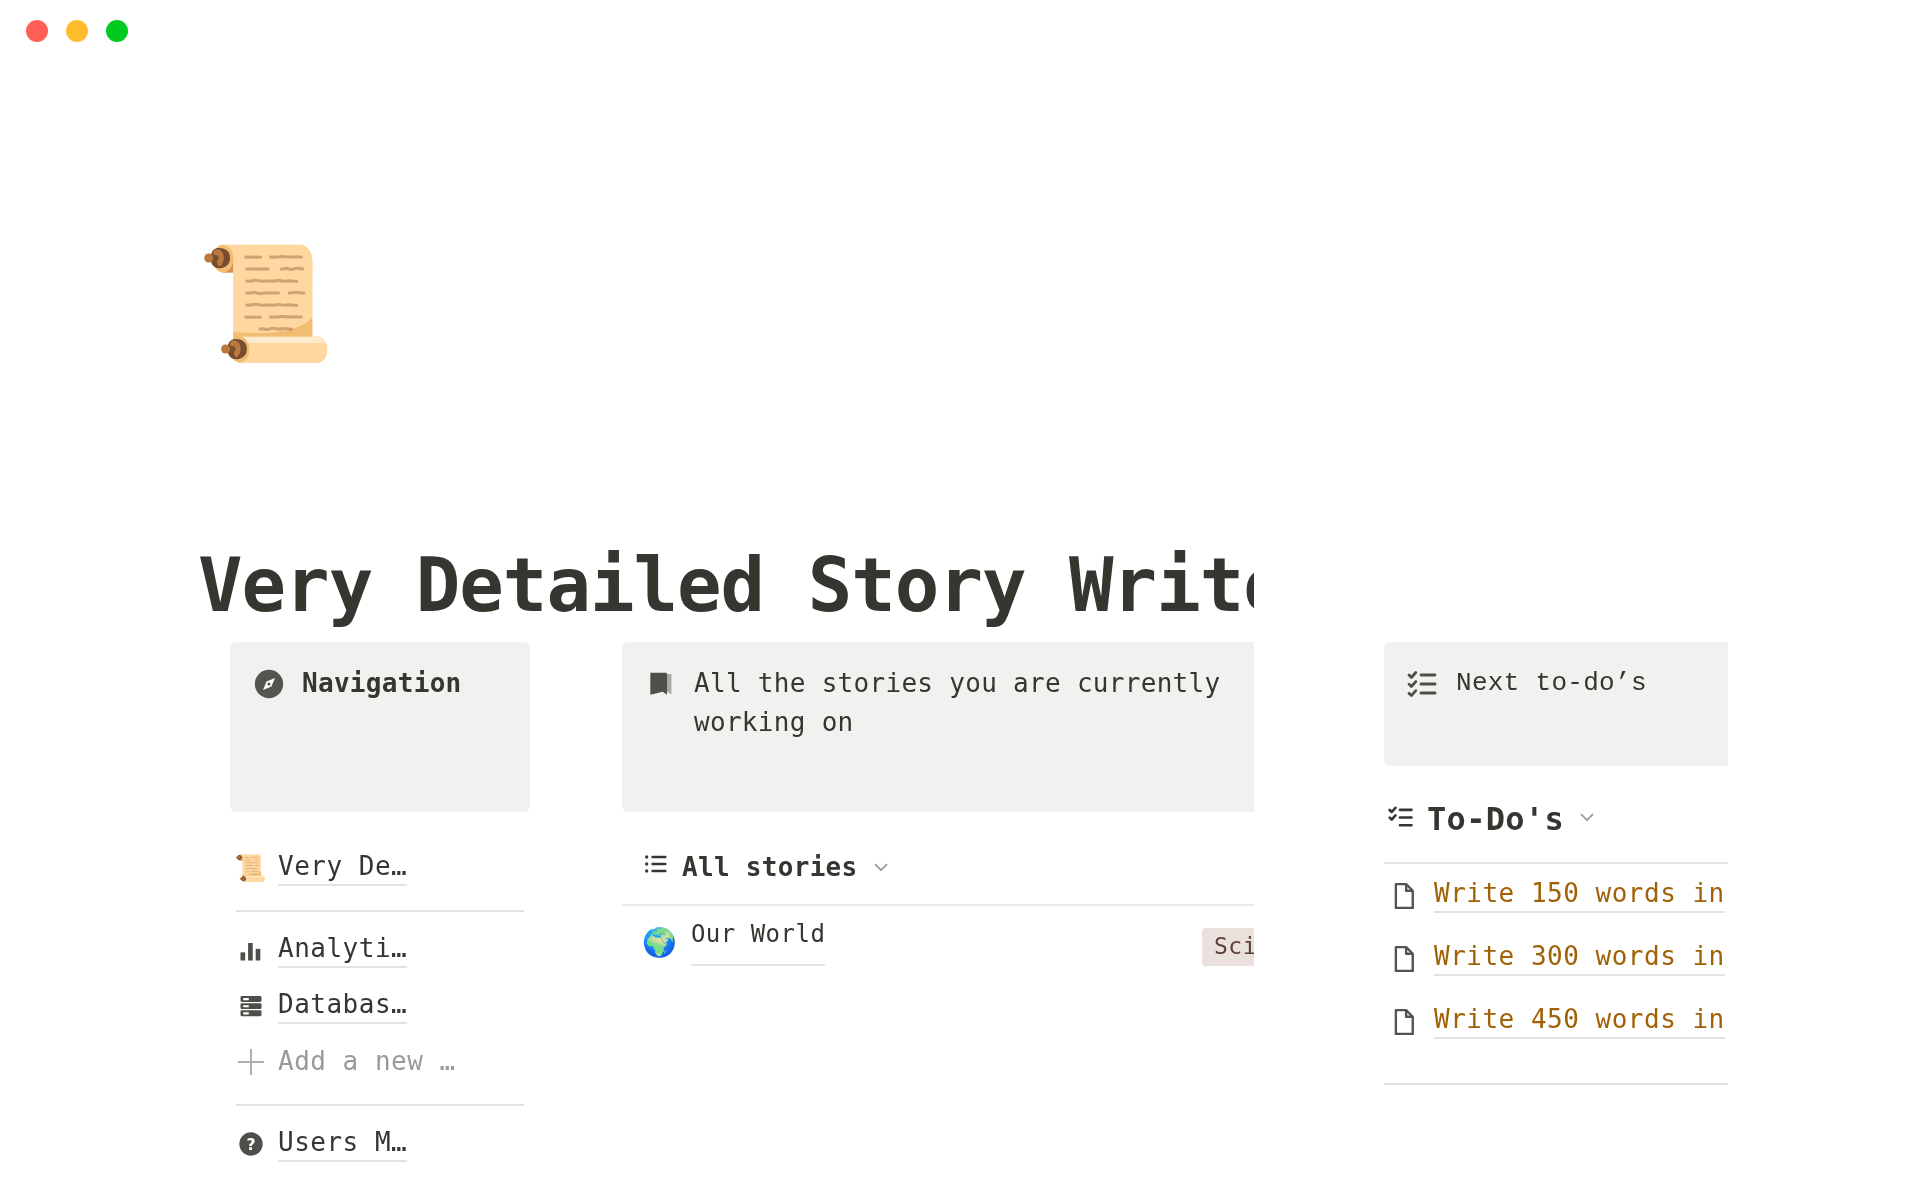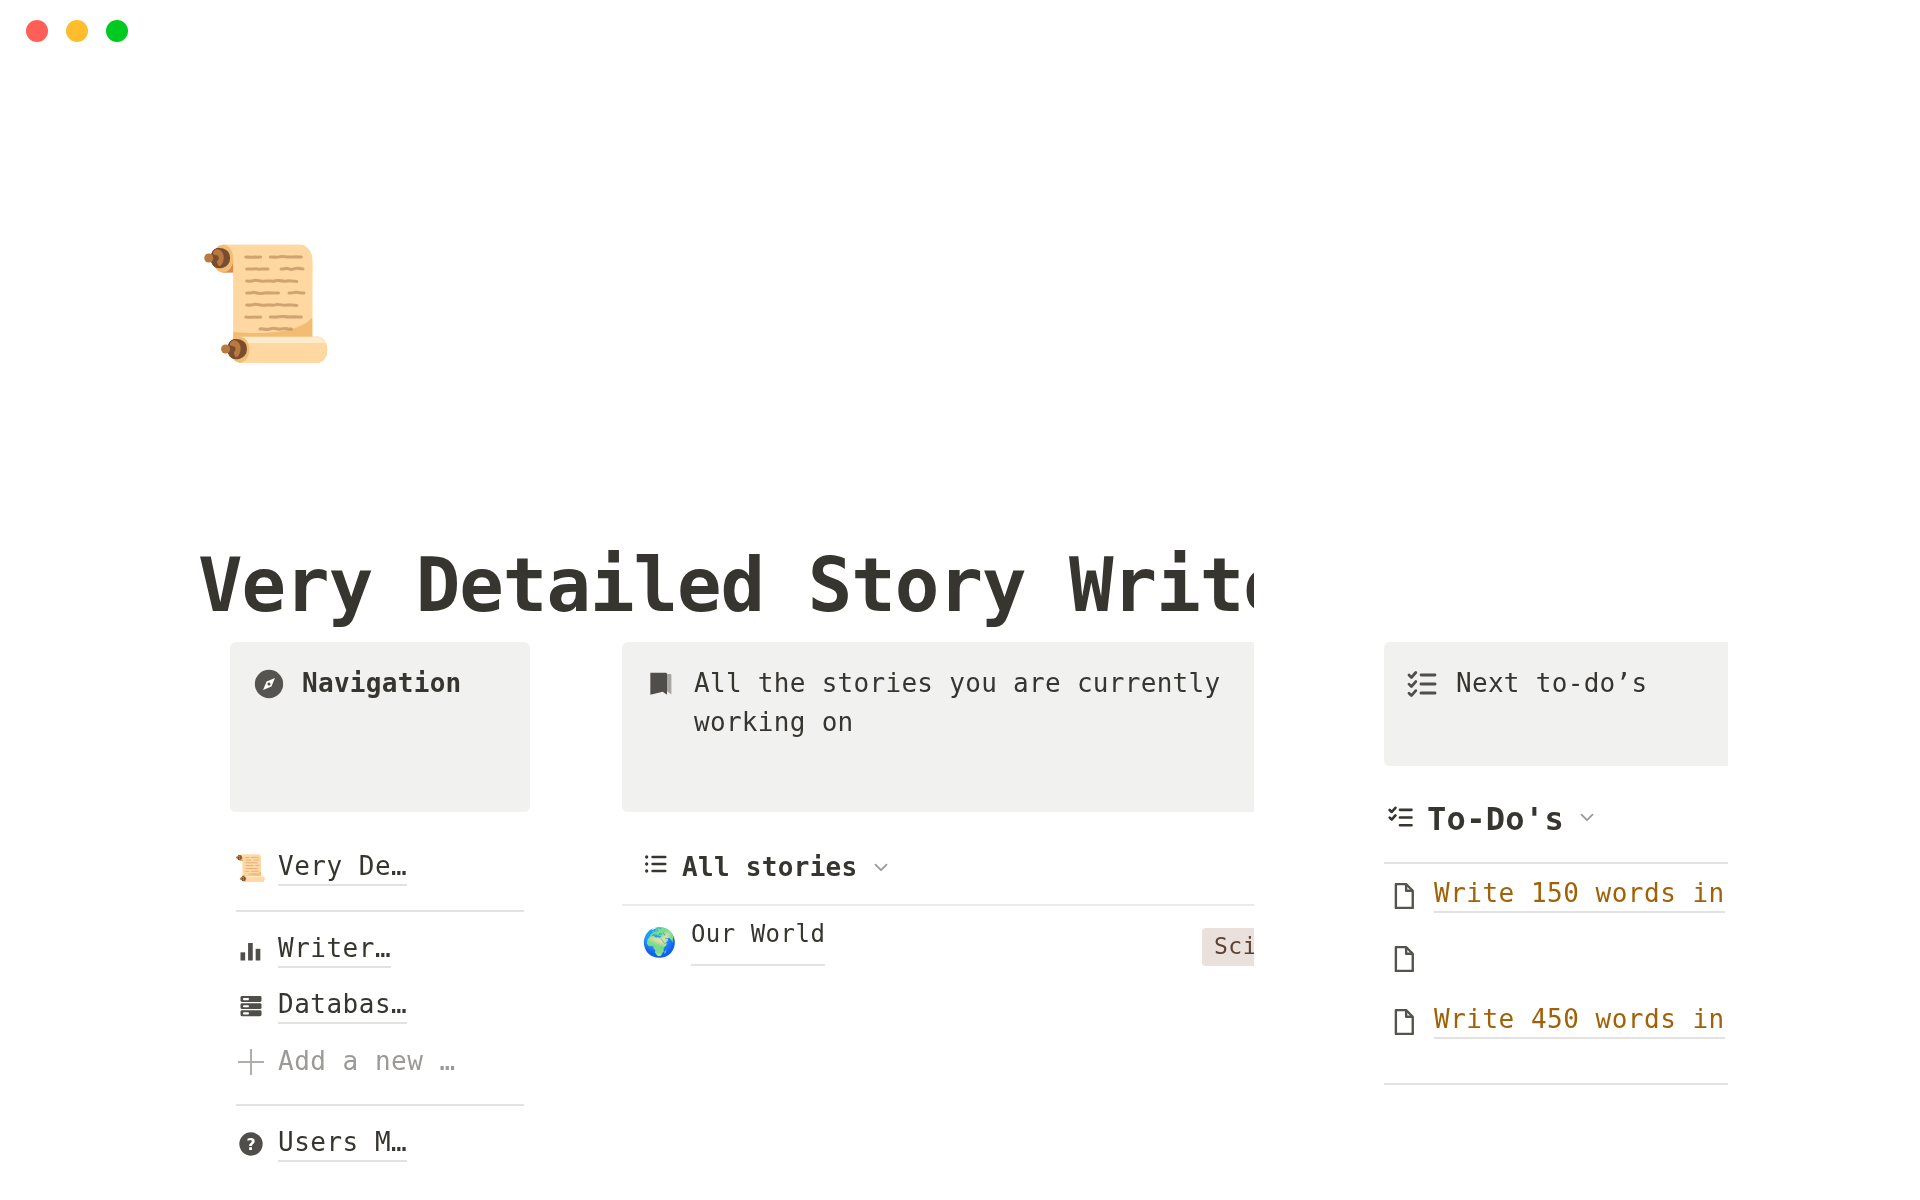--- a/index.html
+++ b/index.html
@@ -90,21 +90,21 @@
     background: #f1f1ef;
     border-radius: 6px;
     padding: 22px 24px 22px 22px;
     box-sizing: border-box;
     display: flex;
     align-items: flex-start;
     gap: 16px;
   }
   .callout-nav  { width: 300px; min-height: 170px; }
   .callout-mid  { width: 668px; min-height: 170px; }
-  .callout-todo { width: 410px; min-height: 124px; }
+  .callout-todo { width: 410px; min-height: 124px; font-family: Liberation Mono, monospace; }
 
   .callout-icon {
     flex: 0 0 auto;
     width: 34px;
     height: 34px;
     display: flex;
     align-items: center;
     justify-content: center;
     margin-top: 3px;
   }
@@ -335,21 +335,21 @@
         <div class="nav-divider"></div>
 
         <div class="nav-row">
           <span class="nav-ico">
             <svg width="28" height="28" viewBox="0 0 24 24">
               <rect x="3" y="14" width="4" height="7" fill="#4f4e4a"></rect>
               <rect x="9.5" y="6" width="4" height="15" fill="#4f4e4a"></rect>
               <rect x="16" y="11" width="4" height="10" fill="#4f4e4a"></rect>
             </svg>
           </span>
-          <span class="nav-label">Writer…</span>
+          <span class="nav-label">Analyti…</span>
         </div>
 
         <div class="nav-row">
           <span class="nav-ico">
             <svg width="28" height="28" viewBox="0 0 24 24">
               <rect x="3" y="3.5" width="18" height="5" rx="1.2" fill="#4f4e4a"></rect>
               <rect x="5.2" y="5.2" width="5" height="1.8" rx="0.6" fill="#ffffff"></rect>
               <rect x="3" y="9.6" width="18" height="5" rx="1.2" fill="#4f4e4a"></rect>
               <rect x="5.2" y="11.3" width="5" height="1.8" rx="0.6" fill="#ffffff"></rect>
               <rect x="3" y="15.7" width="18" height="5" rx="1.2" fill="#4f4e4a"></rect>
@@ -468,20 +468,21 @@
         <span class="todo-text">Write 150 words in</span>
       </div>
 
       <div class="todo-row">
         <span class="todo-ico">
           <svg width="30" height="30" viewBox="0 0 24 24">
             <path d="M5.5 2.5h8.2l5.3 5.3v13.7H5.5z" fill="none" stroke="#55534e" stroke-width="1.9" stroke-linejoin="round"></path>
             <path d="M13.7 2.5v5.3h5.3" fill="none" stroke="#55534e" stroke-width="1.9" stroke-linejoin="round"></path>
           </svg>
         </span>
+        <span class="todo-text">Write 300 words in</span>
       </div>
 
       <div class="todo-row">
         <span class="todo-ico">
           <svg width="30" height="30" viewBox="0 0 24 24">
             <path d="M5.5 2.5h8.2l5.3 5.3v13.7H5.5z" fill="none" stroke="#55534e" stroke-width="1.9" stroke-linejoin="round"></path>
             <path d="M13.7 2.5v5.3h5.3" fill="none" stroke="#55534e" stroke-width="1.9" stroke-linejoin="round"></path>
           </svg>
         </span>
         <span class="todo-text">Write 450 words in</span>

